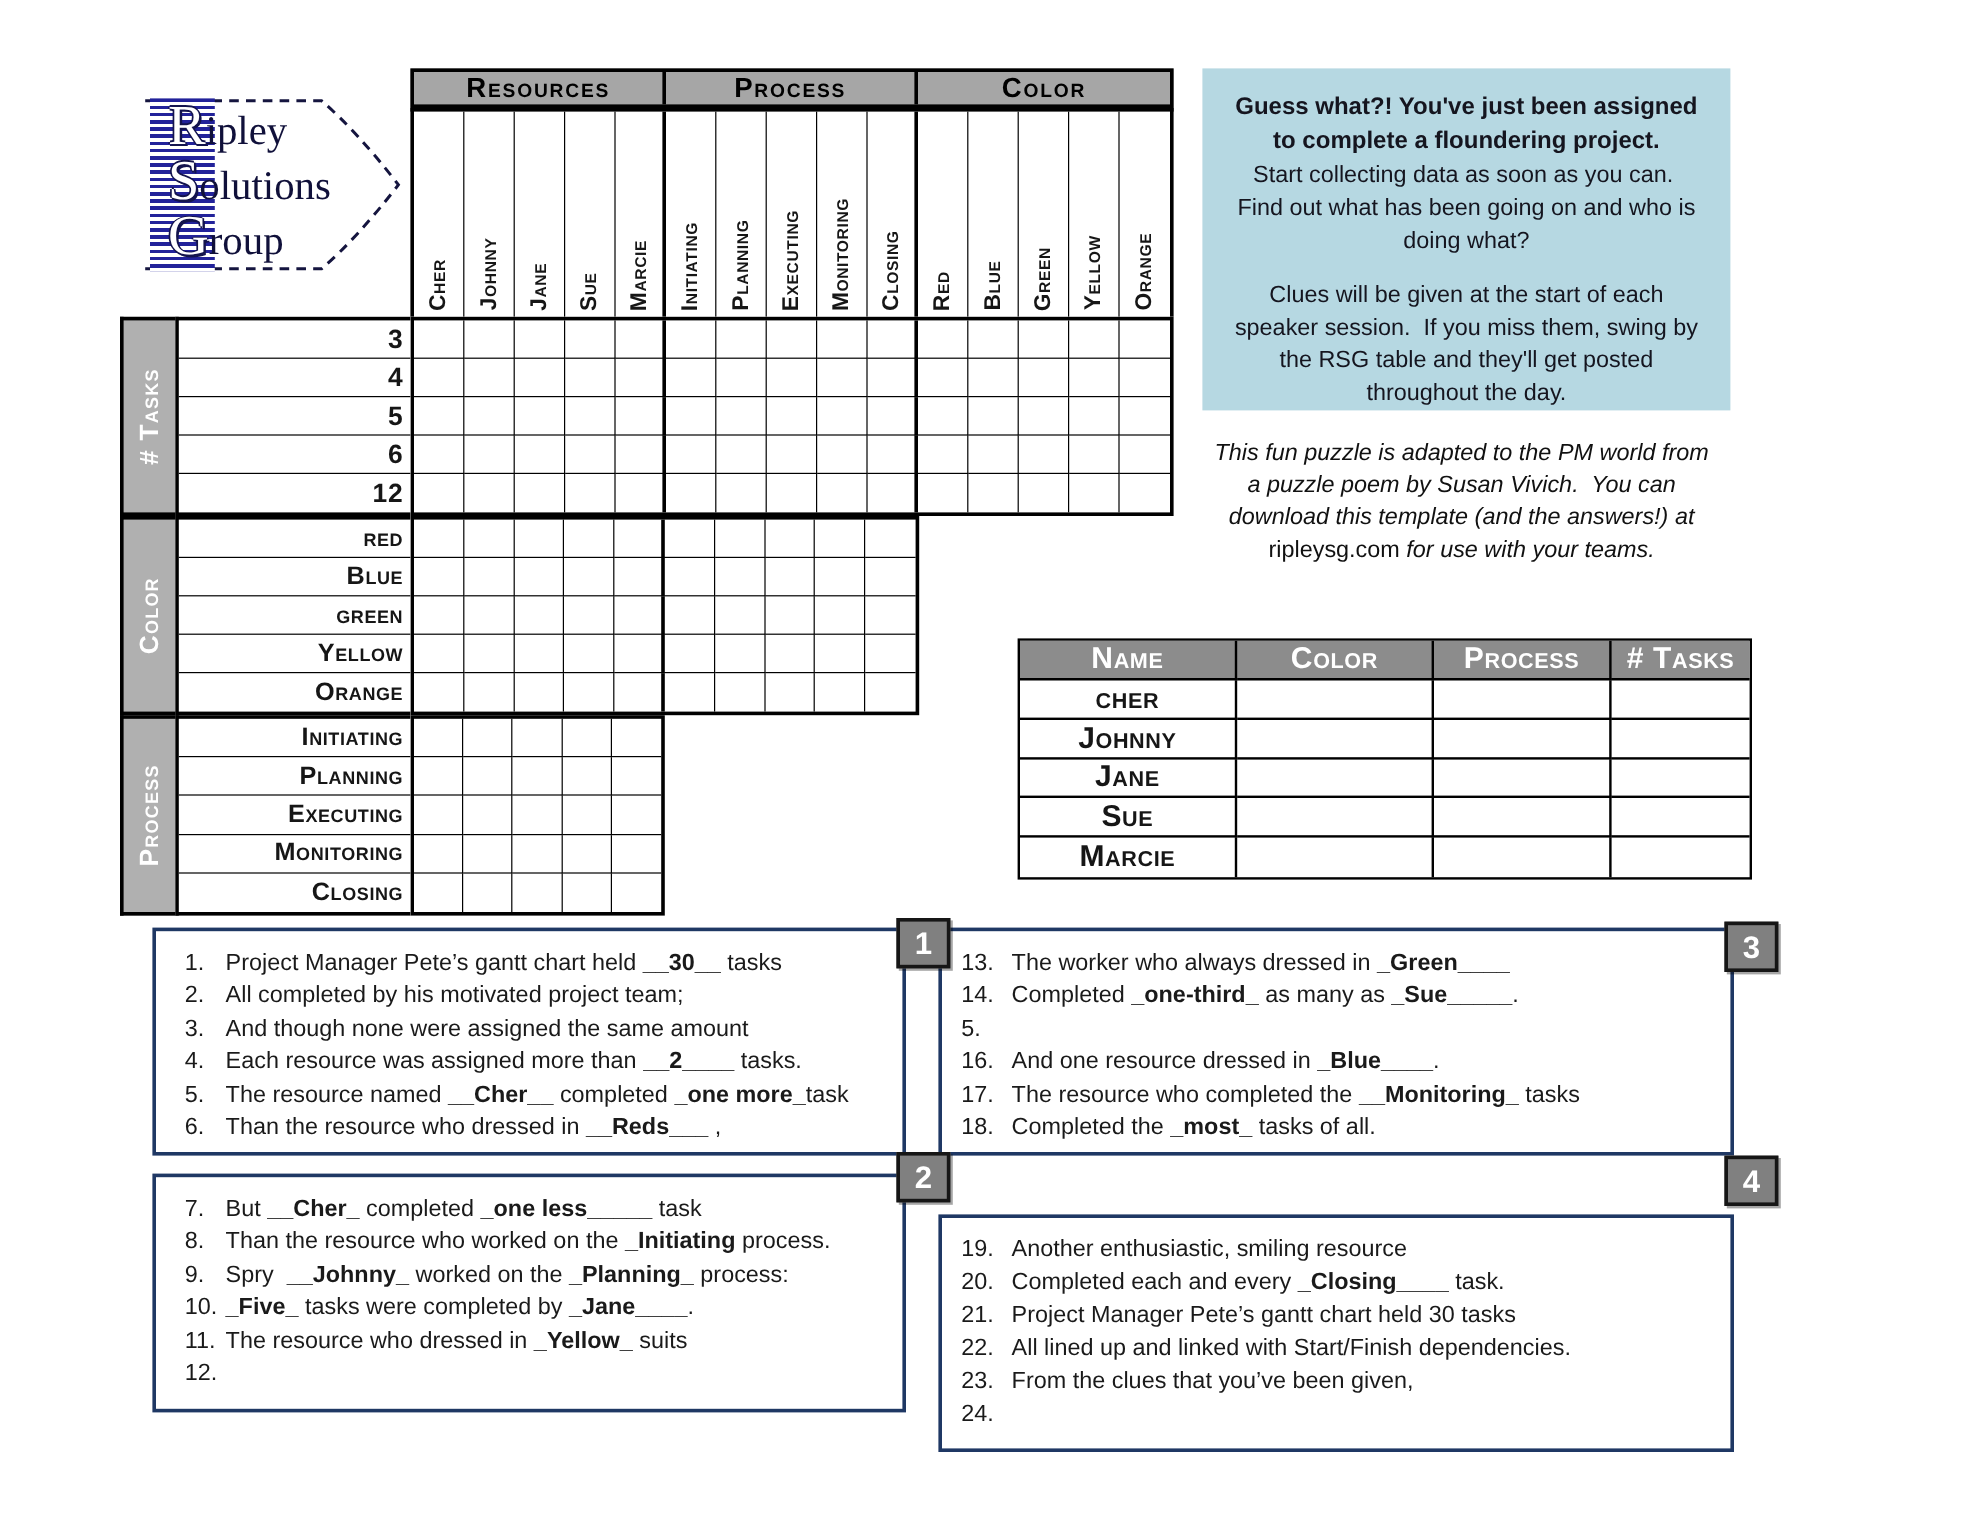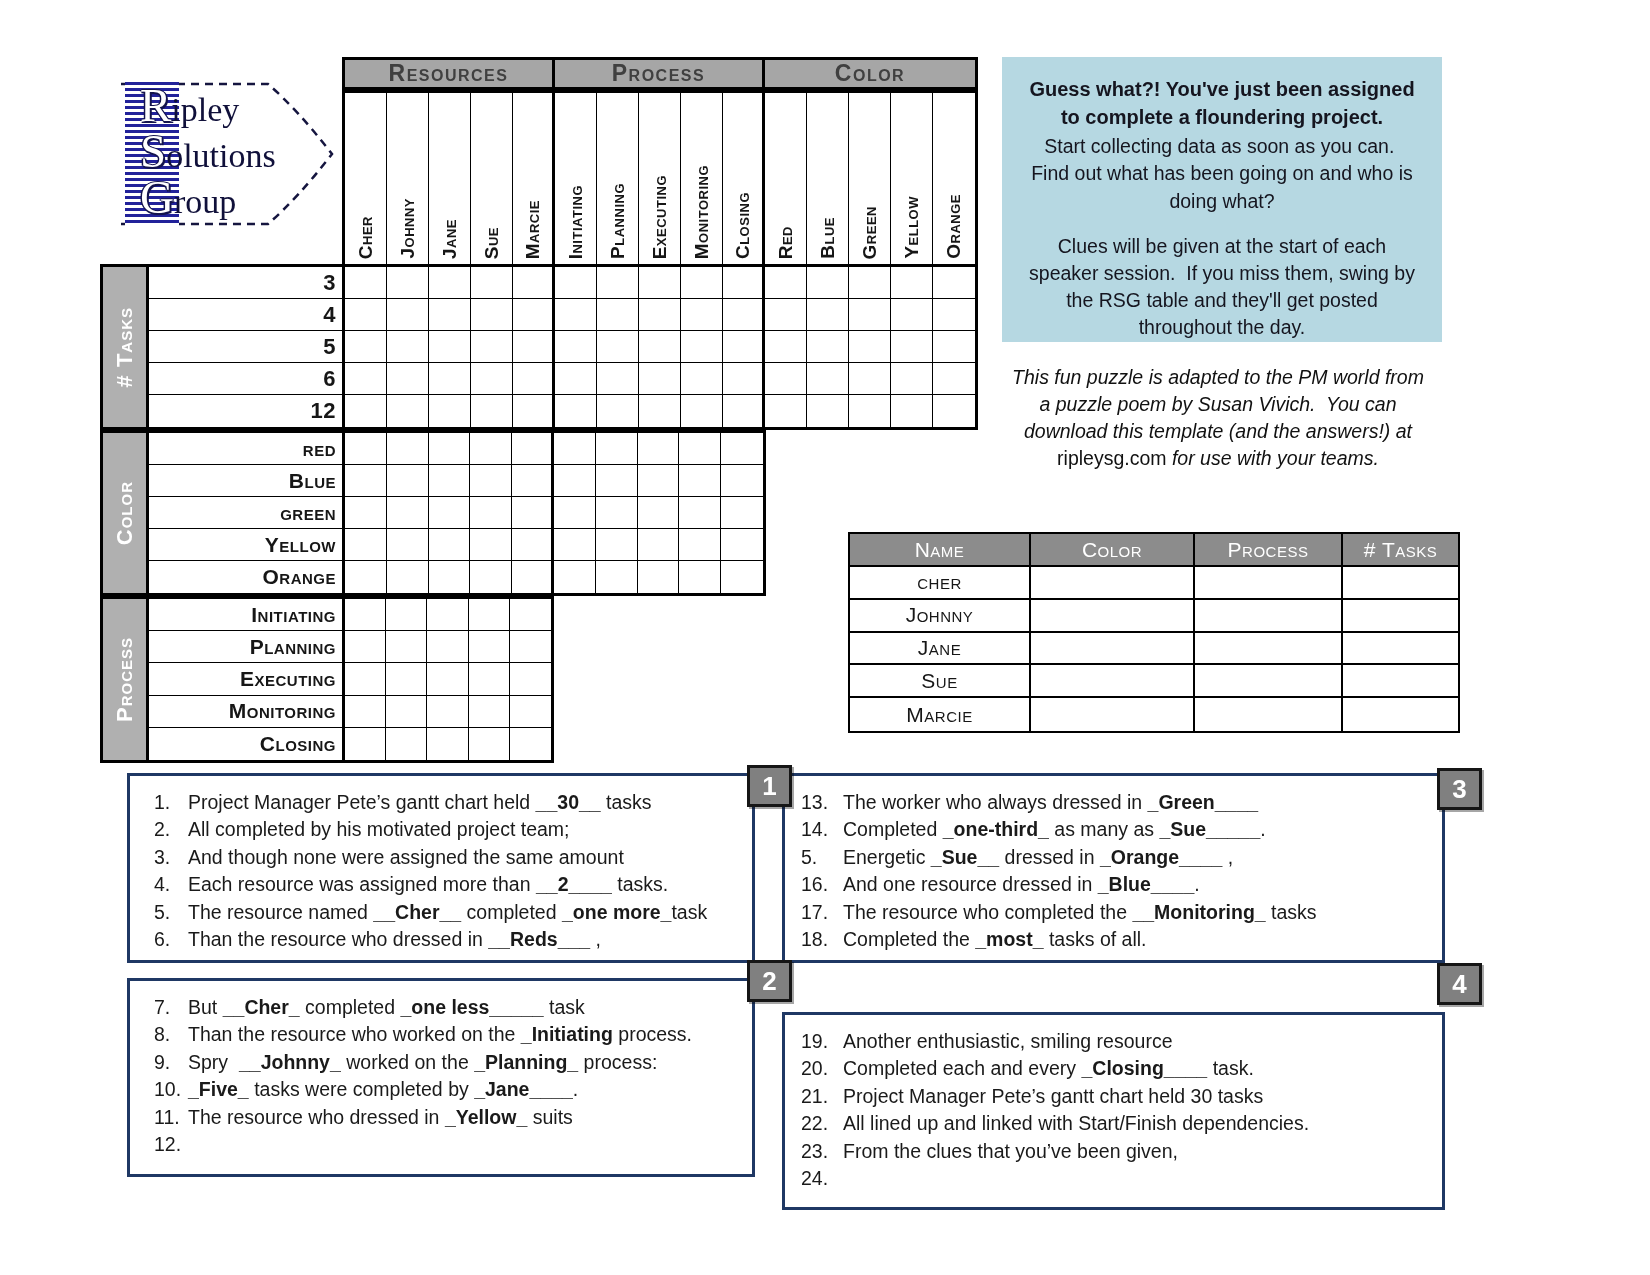--- a/index.html
+++ b/index.html
@@ -27,21 +27,21 @@
     background:repeating-linear-gradient(180deg,var(--logo-navy) 0 3px,#fff 3px 6px);}
   .logo .ltext{position:absolute;left:22px;top:2px;}
   .lline{height:46px;line-height:46px;white-space:nowrap;font-family:"Liberation Serif",serif;}
   .lline .initial{font-size:47px;color:#fff;
     text-shadow:-1.5px 0 #14144d,1.5px 0 #14144d,0 -1.5px #14144d,0 1.5px #14144d,2px 2px 0 #14144d;}
   .lline .rest{font-size:34px;color:#10103a;}
 
   
   .hband{left:342px;top:57px;width:636px;height:33px;display:grid;grid-template-columns:1fr 1fr 1fr;
     border:3px solid #000;background:var(--header-gray);}
-  .hcell{display:flex;align-items:center;justify-content:center;color:#404040;
+  .hcell{display:flex;align-items:center;justify-content:center;color:#000000;
     font-variant:small-caps;font-weight:700;font-size:23px;letter-spacing:1.5px;}
   .hcell.sep{border-right:3px solid #000;}
 
   .collabels{left:342px;top:90px;width:636px;height:174px;display:grid;
     grid-template-columns:repeat(15,1fr);border:3px solid #000;border-bottom:none;background:#fff;}
   .vcell{display:flex;justify-content:center;align-items:flex-end;border-right:1.5px solid #000;}
   .vcell.sepR{border-right:3px solid #000;}
   .vcell.noR{border-right:none;}
   .vcell span{writing-mode:vertical-rl;transform:rotate(180deg);white-space:nowrap;
     font-variant:small-caps;font-weight:600;font-size:19px;letter-spacing:.5px;margin-bottom:5px;}
@@ -83,21 +83,21 @@
   .note{left:1012px;top:364px;width:412px;text-align:center;font-style:italic;
     font-size:19.5px;line-height:1.38;color:#111;}
   .note .site{font-style:normal;}
 
   
   .atable{left:848px;top:532px;width:612px;border:2.5px solid #000;background:#fff;}
   .arow{display:grid;grid-template-columns:181px 164px 148px 1fr;height:32.8px;}
   .arow.ahead{height:33px;background:var(--table-header-gray);}
   .acell{border-right:2px solid #000;border-bottom:2px solid #000;
     display:flex;align-items:center;justify-content:center;
-    font-variant:small-caps;font-weight:400;font-size:21px;letter-spacing:.5px;}
+    font-variant:small-caps;font-weight:700;font-size:25px;letter-spacing:.5px;}
   .acell:last-child{border-right:none;}
   .arow:last-child .acell{border-bottom:none;}
   .ahead .acell{color:#fff;}
 
   
   .cluebox{border:3px solid var(--box-navy);background:#fff;padding-top:13px;}
   .cb1{left:127px;top:773px;width:628px;height:190px;padding-left:24px;}
   .cb2{left:127px;top:978px;width:628px;height:199px;padding-left:24px;}
   .cb3{left:782px;top:773px;width:663px;height:190px;padding-left:16px;}
   .cb4{left:782px;top:1012px;width:663px;height:198px;padding-left:16px;}
@@ -476,21 +476,20 @@
     <div class="clue">
       <span class="cnum">13.</span>
       <span class="ctext">The worker who always dressed in <b>_Green____</b></span>
     </div>
     <div class="clue">
       <span class="cnum">14.</span>
       <span class="ctext">Completed <b>_one-third_</b> as many as <b>_Sue_____</b>.</span>
     </div>
     <div class="clue">
       <span class="cnum">5.</span>
-      <span class="ctext">Energetic <b>_Sue__</b> dressed in <b>_Orange____</b> ,</span>
     </div>
     <div class="clue">
       <span class="cnum">16.</span>
       <span class="ctext">And one resource dressed in <b>_Blue____</b>.</span>
     </div>
     <div class="clue">
       <span class="cnum">17.</span>
       <span class="ctext">The resource who completed the <b>__Monitoring_</b> tasks</span>
     </div>
     <div class="clue">

